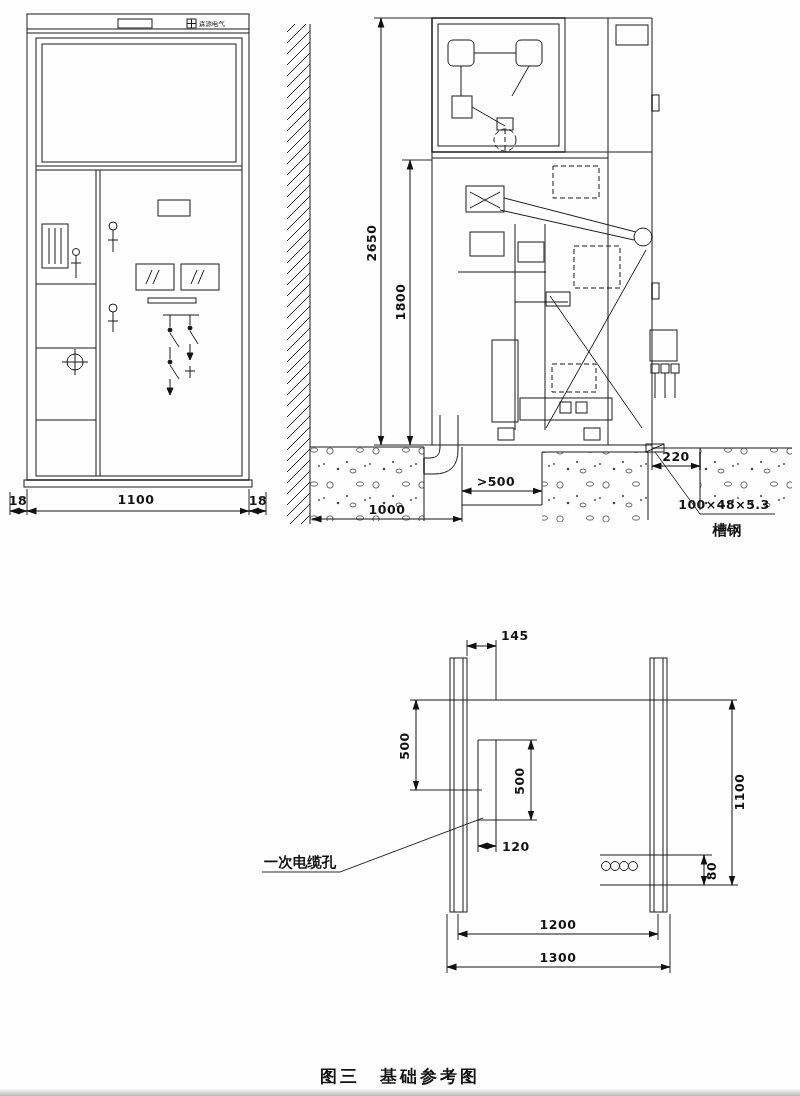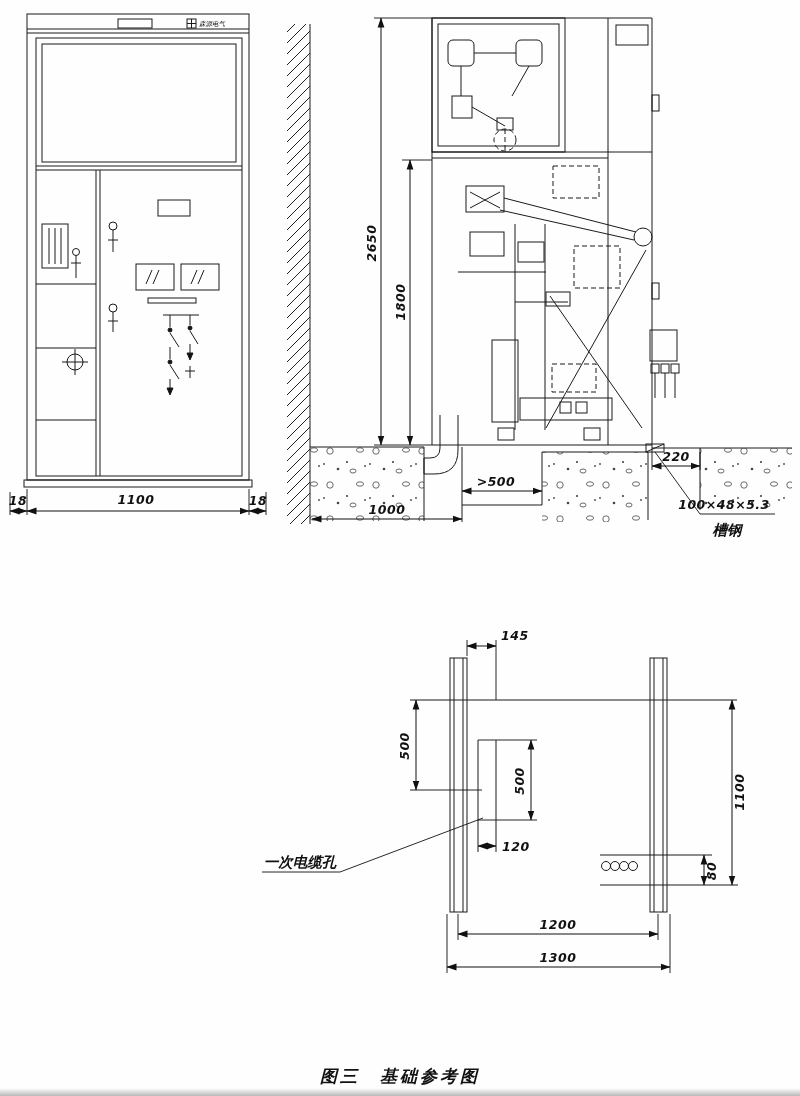--- a/index.html
+++ b/index.html
@@ -1,17 +1,17 @@
 <!DOCTYPE html>
 <html><head>
 <meta charset="utf-8">
 <style>
   html,body{margin:0;padding:0;background:#ffffff;}
   body{width:800px;height:1096px;overflow:hidden;}
-  .stage{position:relative;width:800px;height:1096px;background:#fefefe;font-style:italic;}
+  .stage{position:relative;width:800px;height:1096px;background:#fefefe;}
   svg{display:block;}
   .s{stroke:#1b1b1b;stroke-width:1;fill:none;}
   .dash{stroke-dasharray:5 3;}
   .dim{stroke:#111;stroke-width:1;fill:none;}
   .ext{stroke:#111;stroke-width:0.9;fill:none;}
   text{font-family:"DejaVu Sans","Liberation Sans",sans-serif;fill:#111;stroke:none;}
   .t12{font-size:12.5px;font-weight:bold;letter-spacing:0.5px;}
   .t14{font-size:14.5px;font-weight:bold;}
   .caption{font-size:17px;font-weight:bold;letter-spacing:3px;}
   .brand{font-size:6.5px;}

